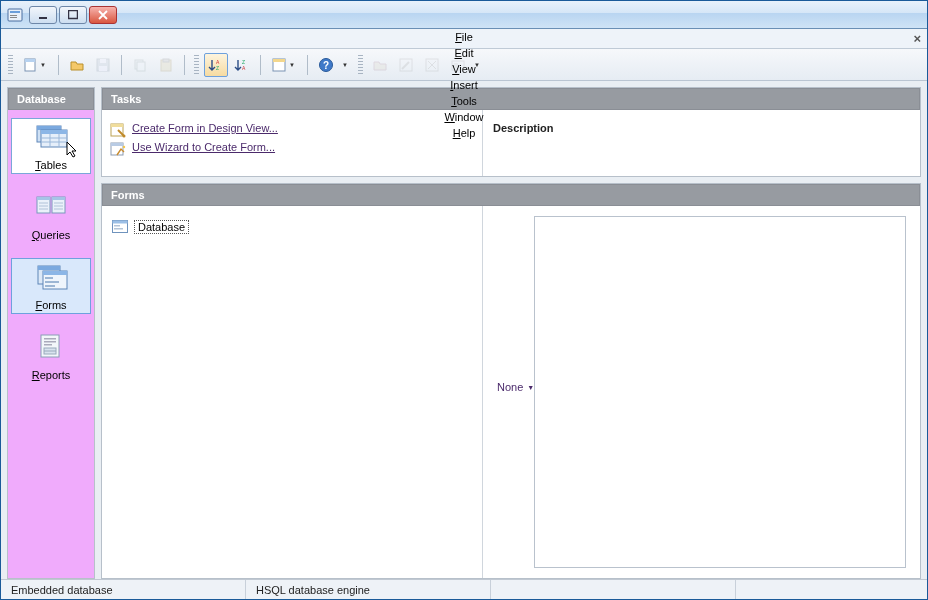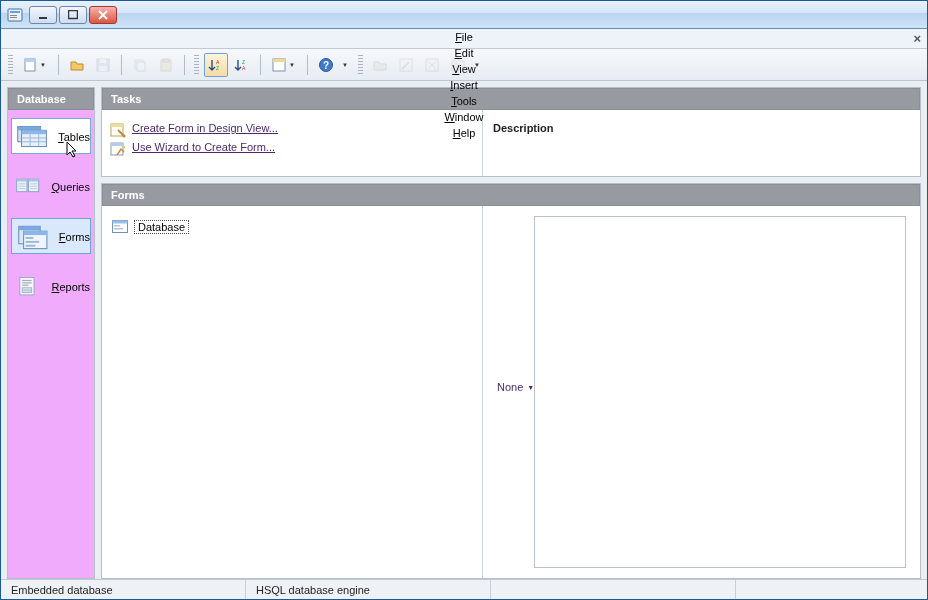--- a/index.html
+++ b/index.html
@@ -130,21 +130,21 @@
   .sidebar-body {
     flex: 1;
     padding: 8px 0;
     display: flex;
     flex-direction: column;
     align-items: center;
     gap: 14px;
   }
   .db-cat {
     width: 80px;
-    display: flex; flex-direction: row; align-items: center;
+    display: flex; flex-direction: column; align-items: center;
     gap: 8px;
     padding: 4px 0 2px;
     border: 1px solid transparent;
     cursor: default;
   }
   .db-cat.hover { border: 1px solid #7aa7d8; background: #fff; }
   .db-cat.active { background: #d9e8fb; border: 1px solid #6ea1dd; }
   .db-cat .label .ul { text-decoration: underline; }
   .db-cat-icon { width: 40px; height: 28px; }
 

